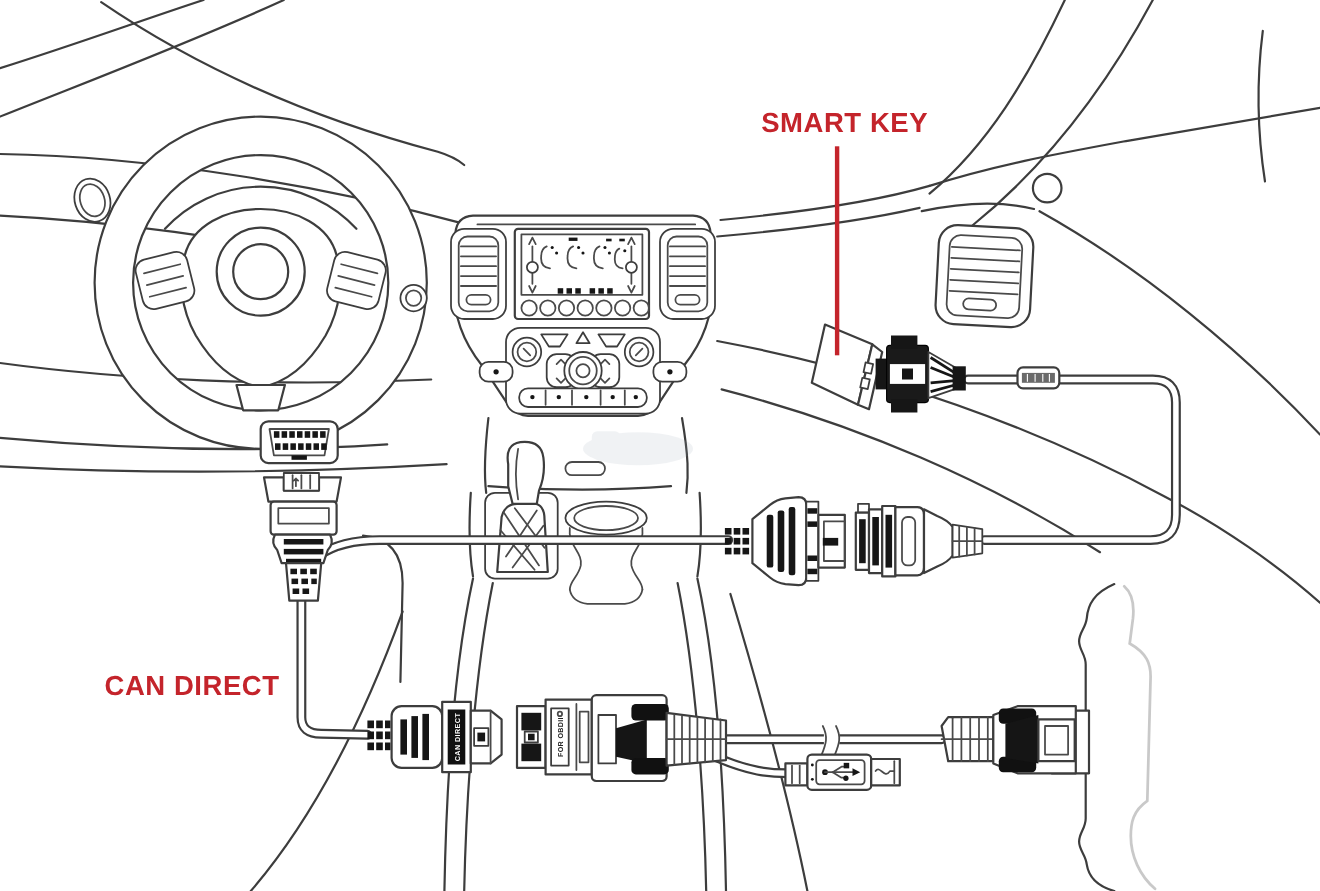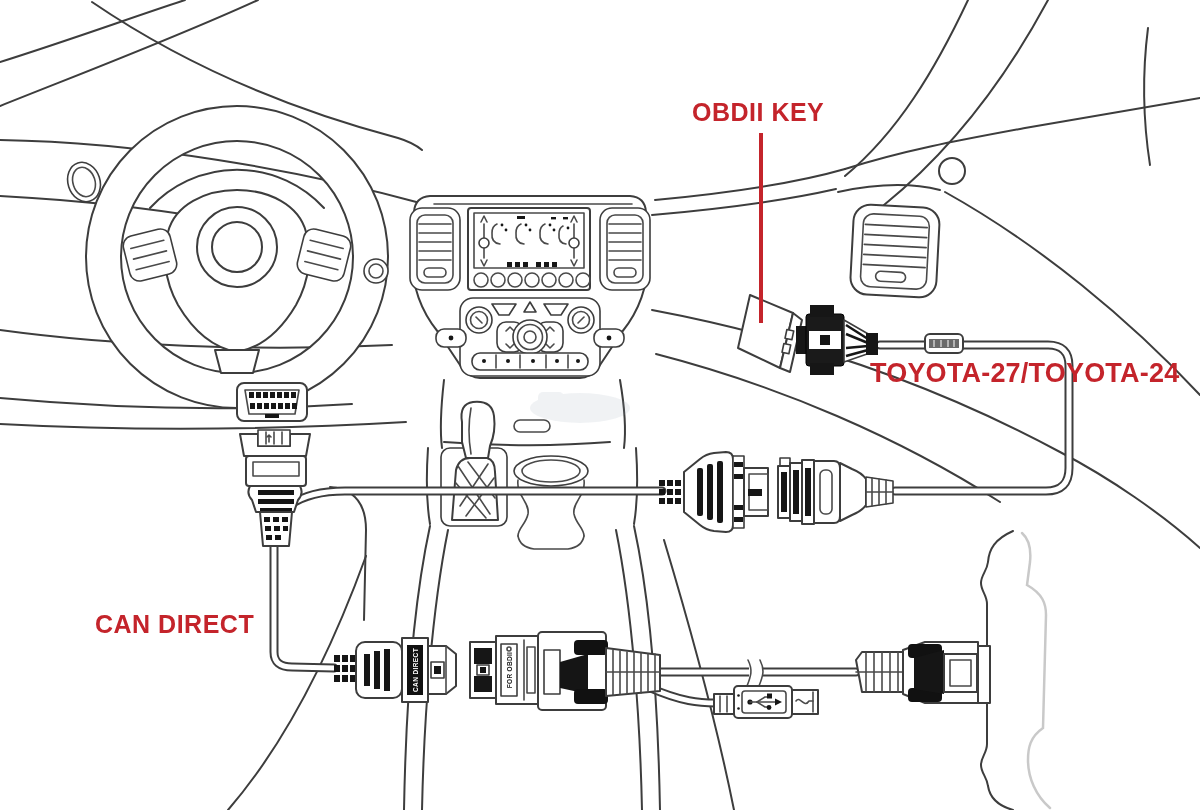--- a/index.html
+++ b/index.html
@@ -501,16 +501,15 @@
     <rect x="908" y="644" width="34" height="14" rx="4" fill="#111111"></rect>
     <rect x="908" y="688" width="34" height="14" rx="4" fill="#111111"></rect>
     <path d="M914,658 L944,650 L944,694 L914,689 Z" fill="#151515"></path>
     <rect class="wf" x="944" y="654" width="33" height="38"></rect>
     <rect class="ln15" x="950" y="660" width="21" height="26" fill="none"></rect>
   </g>
 
   <rect x="759" y="133" width="4" height="190" fill="#c4242b"></rect>
 </svg>
 
-<div class="red-label lbl-smart">OBDII KEY</div>
-<div class="red-label lbl-toyota">TOYOTA-27/TOYOTA-24</div>
+<div class="red-label lbl-smart">SMART KEY</div>
 <div class="red-label lbl-can">CAN DIRECT</div>
 </div>
 
 </body></html>

